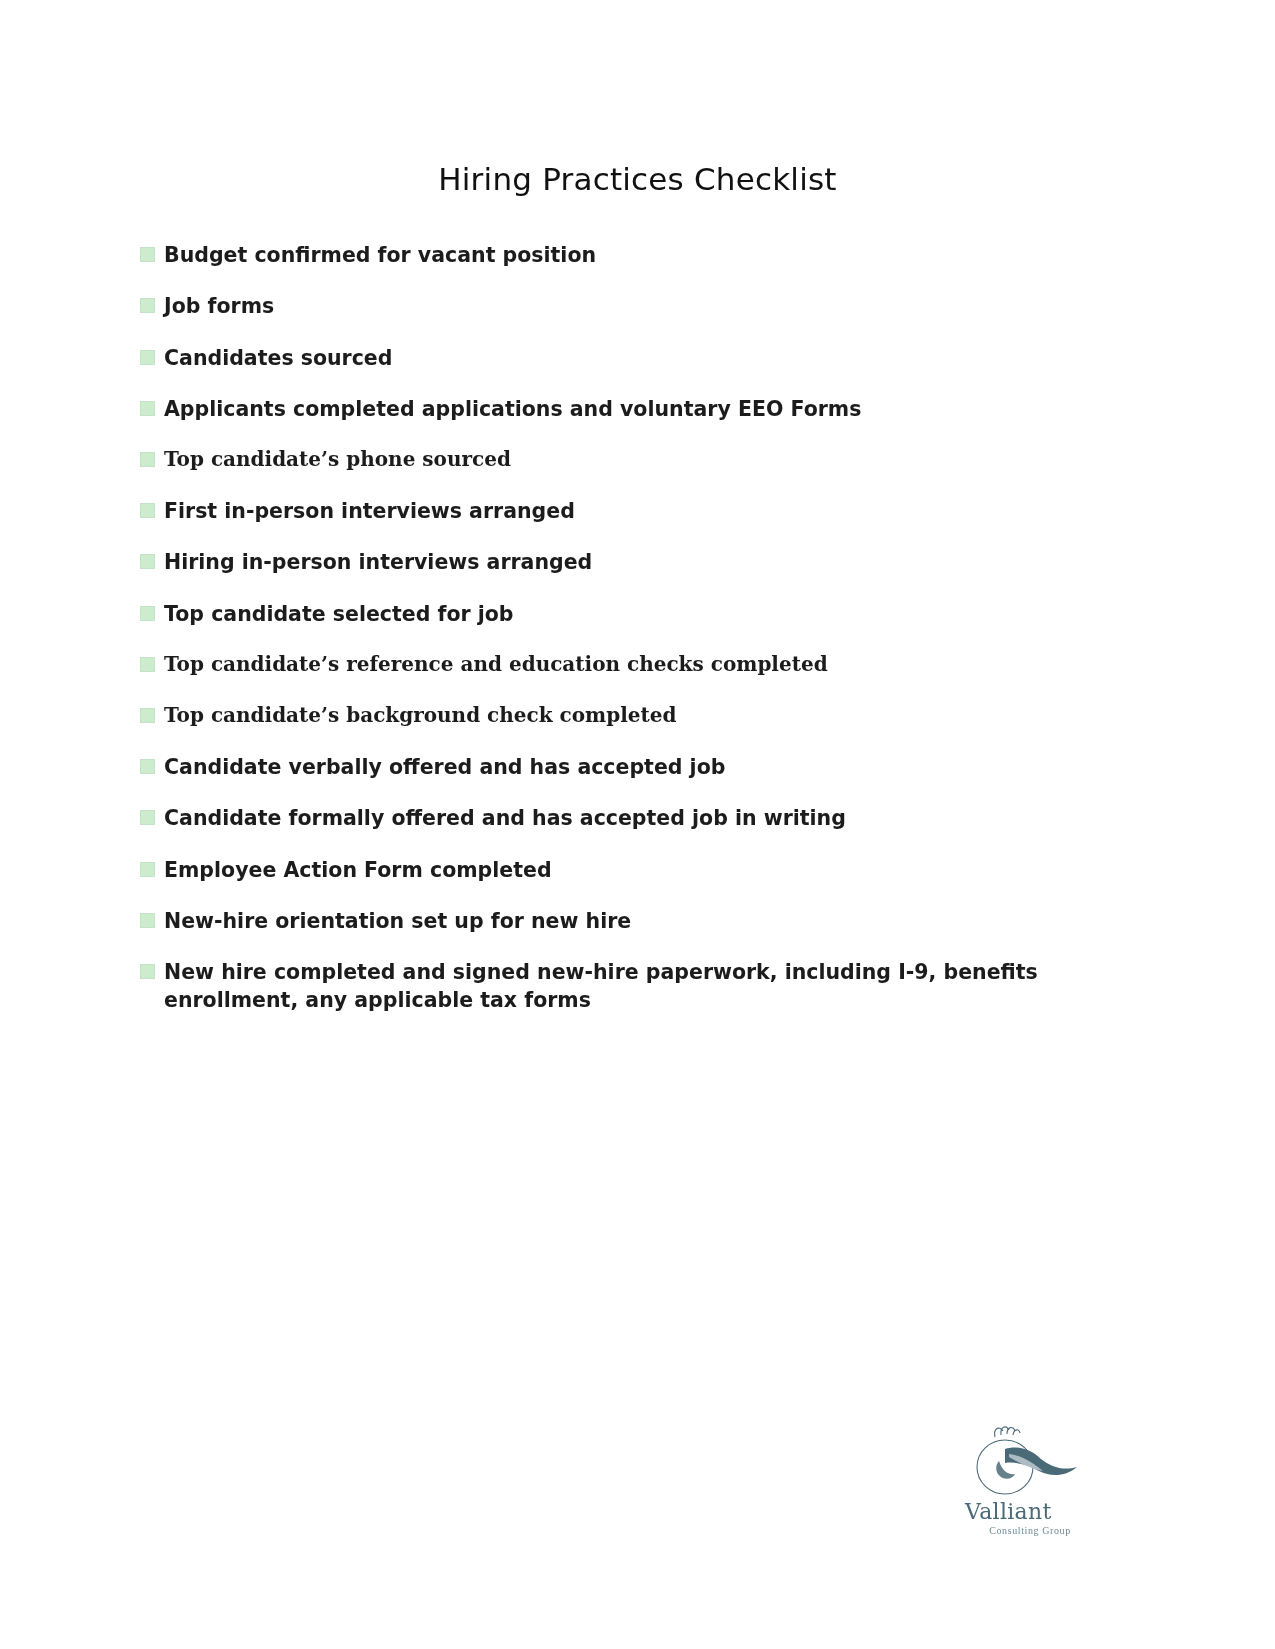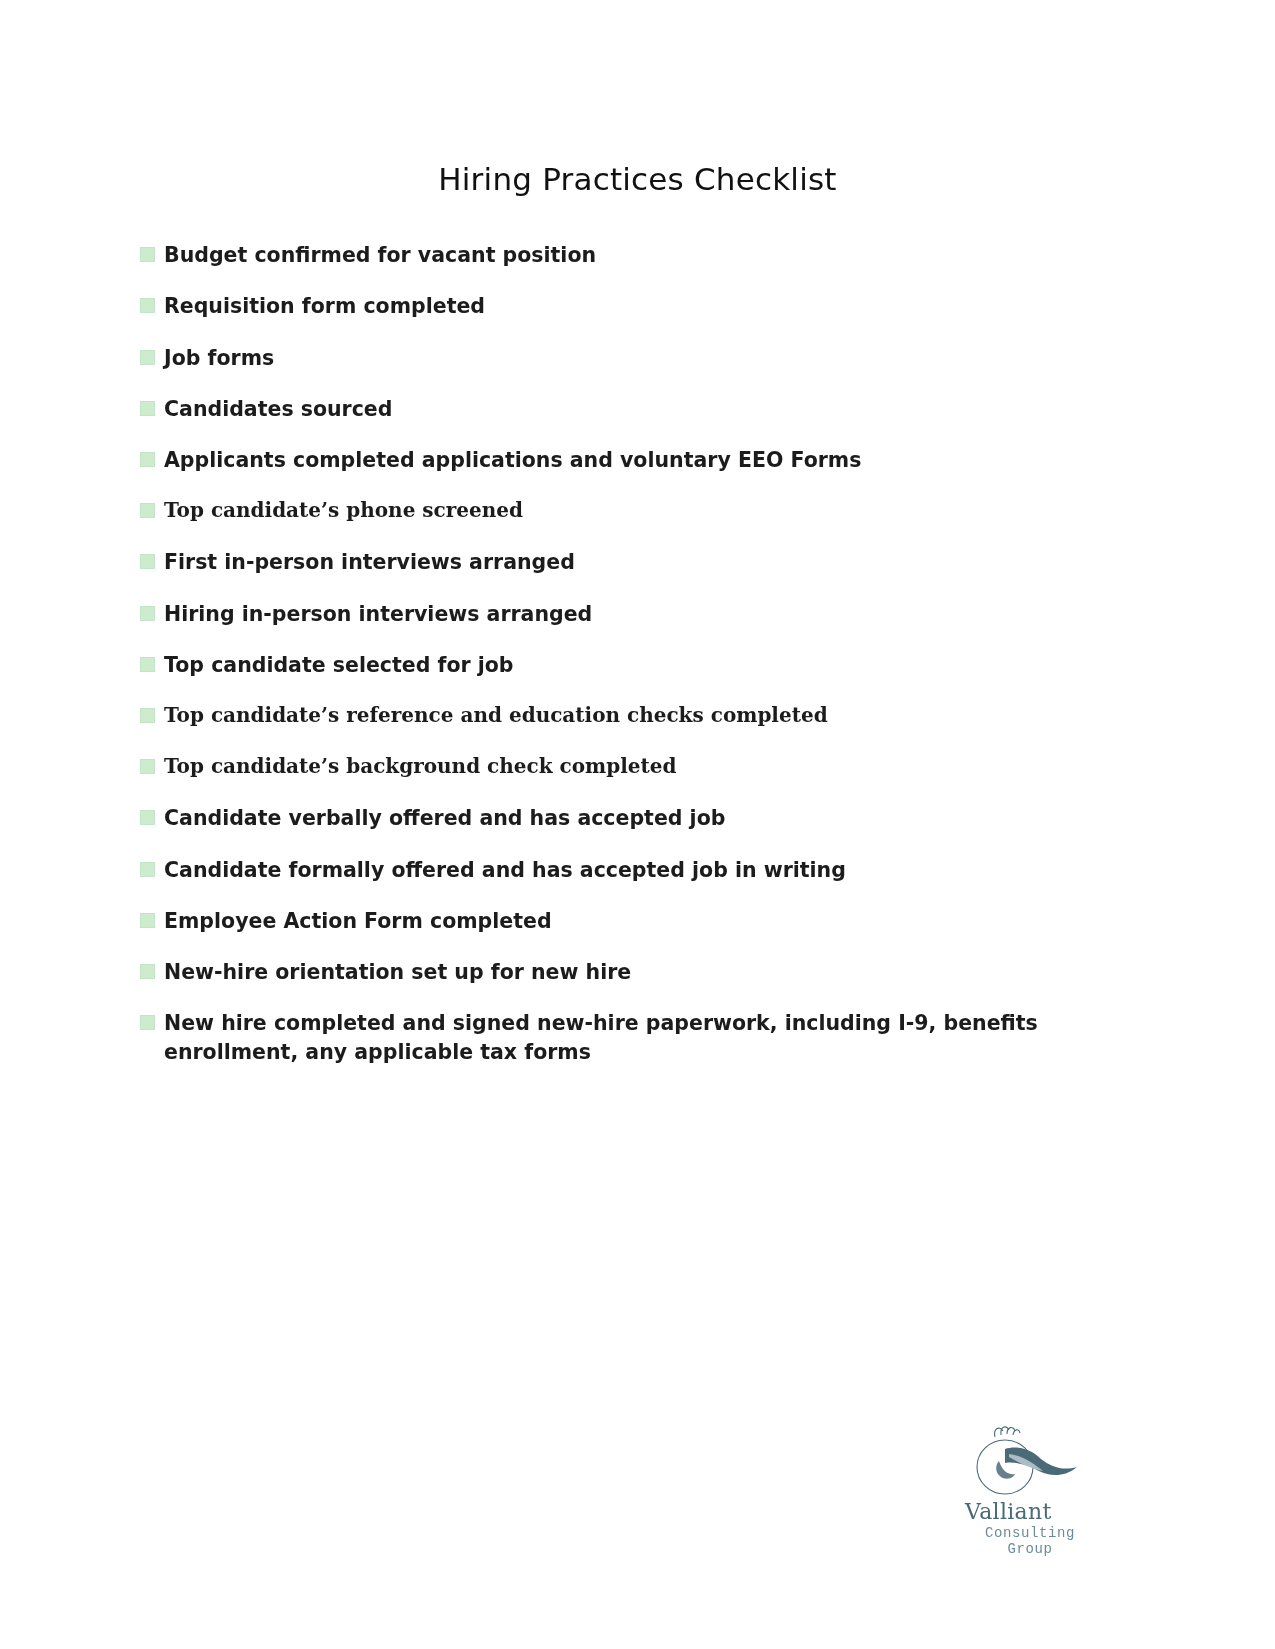--- a/index.html
+++ b/index.html
@@ -91,64 +91,60 @@
     font-size: 22px;
     color: #4b6a78;
     letter-spacing: 0.3px;
   }
   .logo-sub {
     position: absolute;
     left: 0;
     top: 104px;
     width: 130px;
     text-align: center;
-    font-family: Liberation Mono, monospace;
-    font-size: 14px;
+    font-family: Liberation Serif, serif;
+    font-size: 10px;
     color: #6d8b97;
     letter-spacing: 0.6px;
   }
 </style>
 </head>
 <body>
 
 <div class="page">
 
   <div class="doc-title">Hiring Practices Checklist</div>
 
   <div class="checklist">
 
     <div class="check-item">
       <span class="checkbox"></span>
       <span class="check-label">Budget confirmed for vacant position</span>
     </div>
 
-    <div class="check-item">
-      <span class="checkbox"></span>
-      <span class="check-label">Requisition form completed</span>
-    </div>
 
     <div class="check-item">
       <span class="checkbox"></span>
       <span class="check-label">Job forms</span>
     </div>
 
     <div class="check-item">
       <span class="checkbox"></span>
       <span class="check-label">Candidates sourced</span>
     </div>
 
     <div class="check-item">
       <span class="checkbox"></span>
       <span class="check-label">Applicants completed applications and voluntary EEO Forms</span>
     </div>
 
 
     <div class="check-item">
       <span class="checkbox"></span>
-      <span class="check-label serif">Top candidate’s phone screened</span>
+      <span class="check-label serif">Top candidate’s phone sourced</span>
     </div>
 
     <div class="check-item">
       <span class="checkbox"></span>
       <span class="check-label">First in-person interviews arranged</span>
     </div>
 
     <div class="check-item">
       <span class="checkbox"></span>
       <span class="check-label">Hiring in-person interviews arranged</span>

